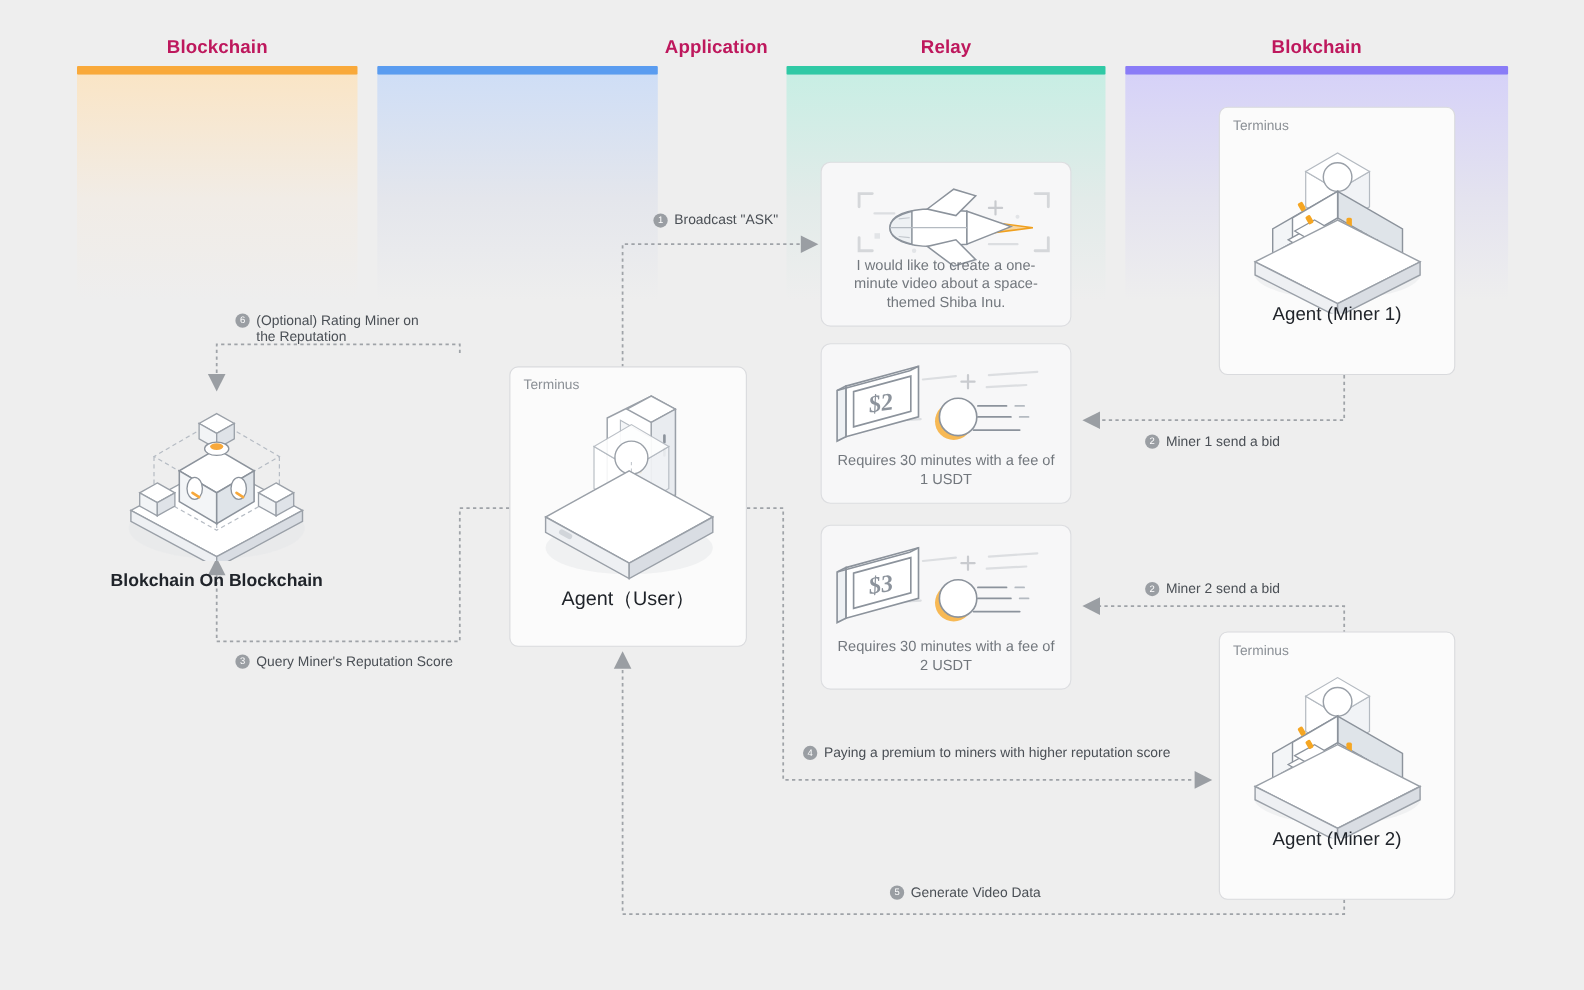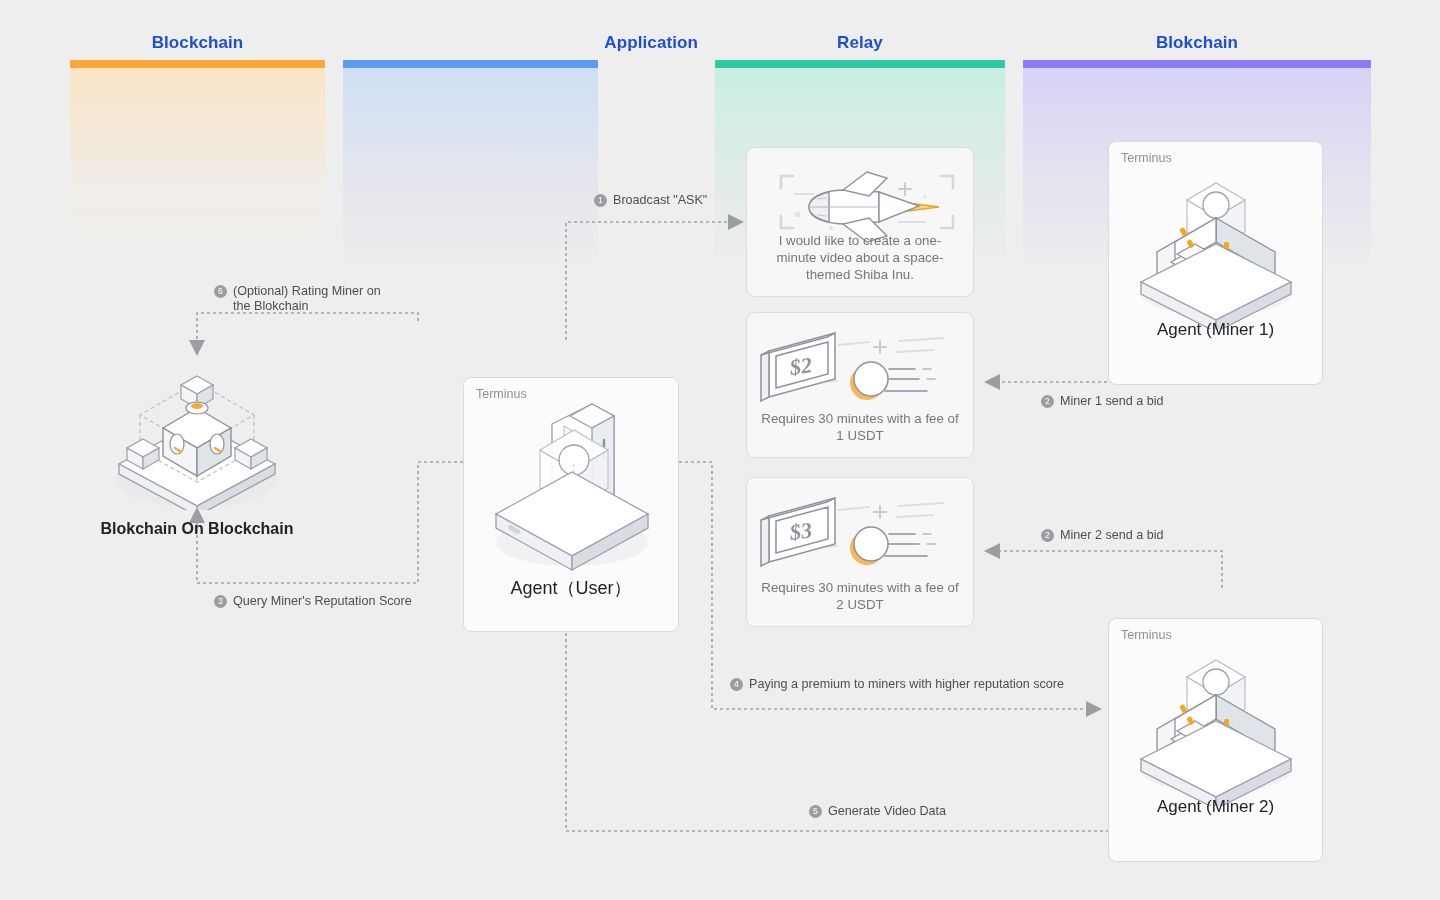--- a/index.html
+++ b/index.html
@@ -11,30 +11,29 @@
   }
   #stage { position: relative; width: 1440px; height: 900px; }
 
   
   .col { position: absolute; top: 60px; width: 255px; }
   .col-bar { height: 8px; width: 100%; border-radius: 1px; }
   .col-wash { height: 205px; width: 100%; }
   .col-title {
     position: absolute; top: 33px; width: 100%;
     text-align: center; font-size: 17px; font-weight: bold;
-    color: #1d4ed8; letter-spacing: .1px;
+    color: #be185d; letter-spacing: .1px;
   }
 
   
   .card {
     position: absolute;
     background: #fbfbfb;
     border: 1px solid #d9dadd;
     border-radius: 8px;
-    margin-top: 44px;
   }
   .card-tag {
     position: absolute; top: 9px; left: 12px;
     font-size: 12.5px; color: #8b9096;
   }
   .card-caption {
     position: absolute; left: 0; right: 0;
     text-align: center; font-size: 17px; color: #20242a;
   }
   .msg-card {
@@ -120,21 +119,21 @@
     <path class="dash" d="M679,462 L712,462 L712,709 L1086,709"></path>
     <polygon class="ahead" points="1086,701 1086,717 1102,709"></polygon>
 
     <path class="dash" d="M1222,806 L1222,831 L566,831 L566,608"></path>
     <polygon class="ahead" points="558,608 574,608 566,592"></polygon>
   </svg>
 
   <div class="step" style="left:214px;top:284px;width:190px;">
     <span class="step-num">6</span>
     <span>(Optional) Rating Miner on
-the Blokchain</span>
+the Reputation</span>
   </div>
 
   <div class="step" style="left:214px;top:594px;width:230px;">
     <span class="step-num">3</span>
     <span>Query Miner's Reputation Score</span>
   </div>
 
   <div class="step" style="left:594px;top:193px;width:160px;">
     <span class="step-num">1</span>
     <span>Broadcast "ASK"</span>

